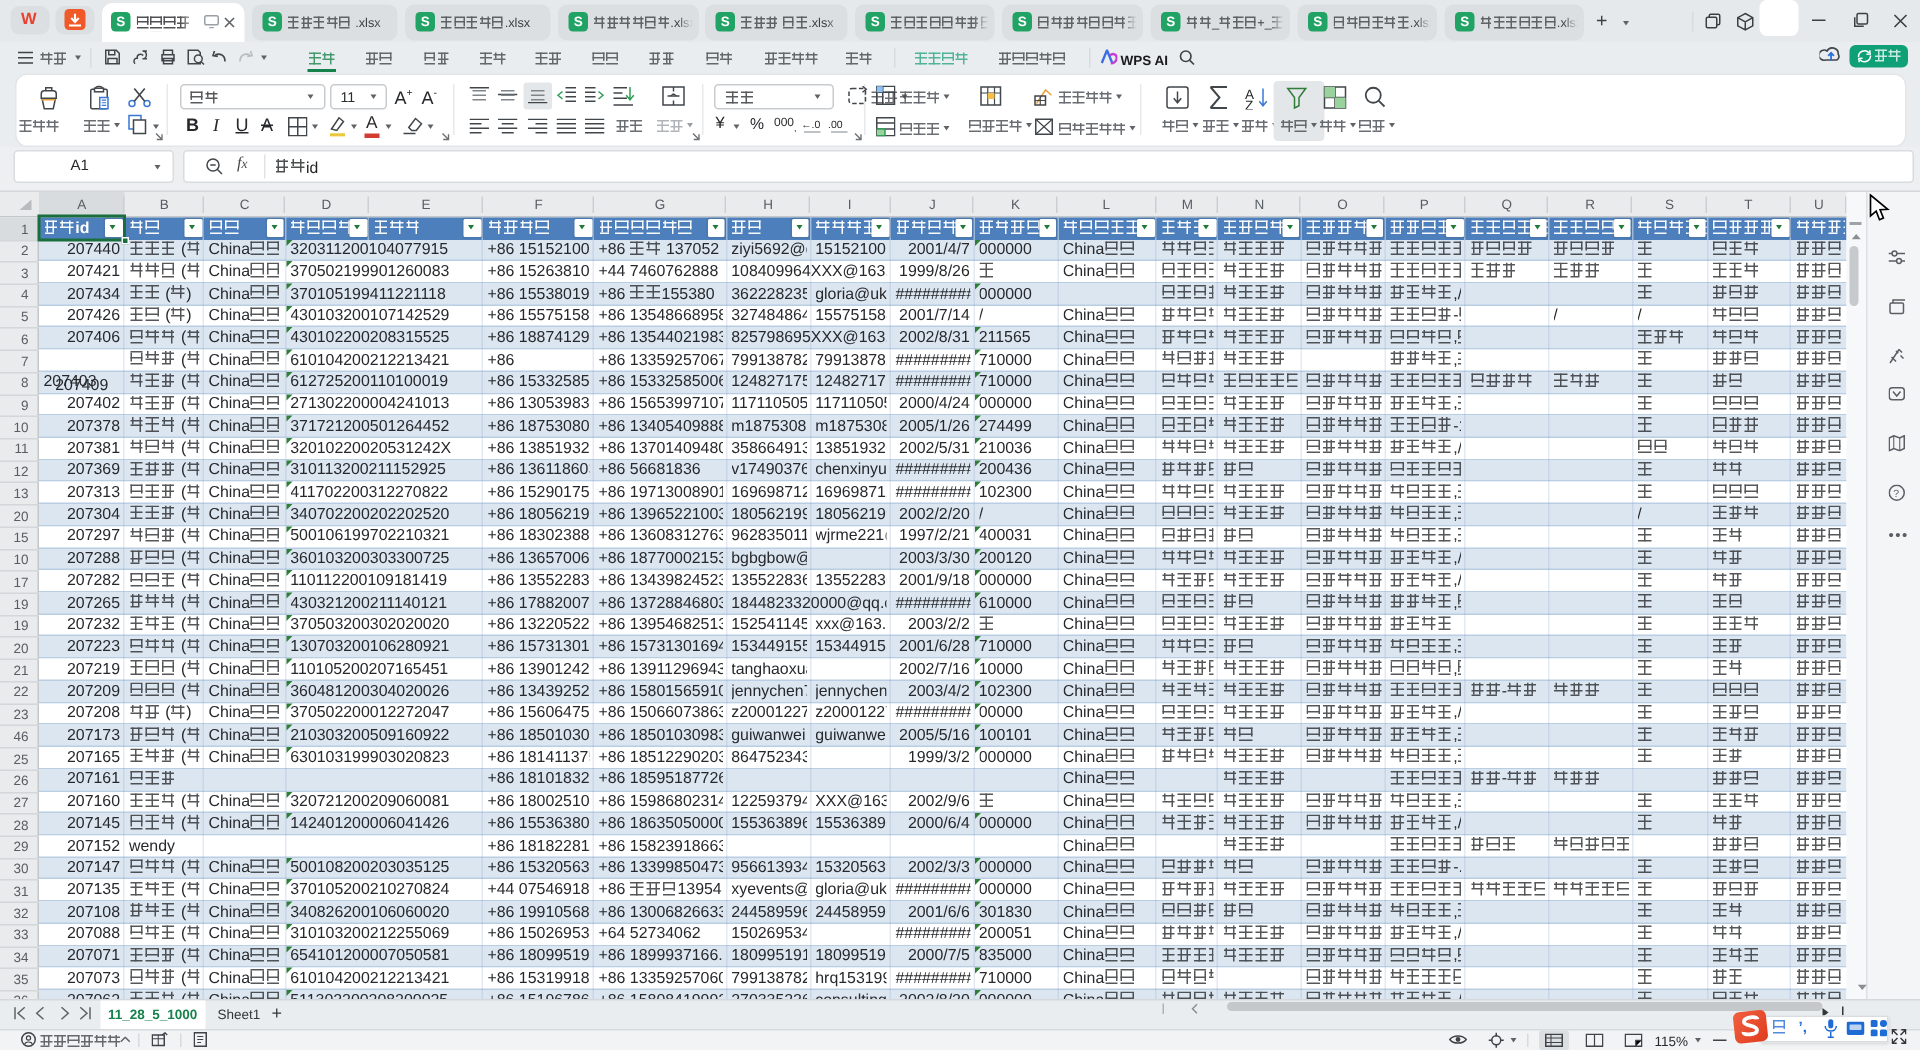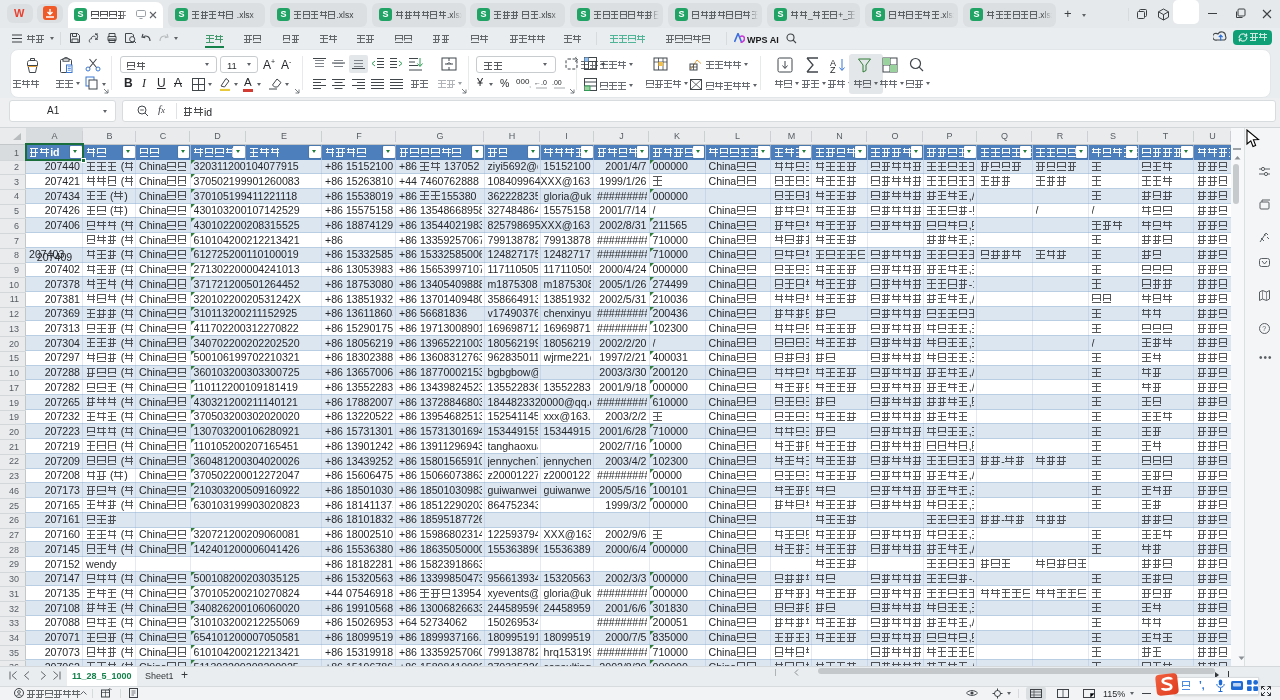--- a/index.html
+++ b/index.html
@@ -672,21 +672,21 @@
 <div class="cell" style="left:1141.5px;top:160.1px;width:49.5px;"><i class="cj c1"></i><i class="cj c0"></i><i class="cj c3"></i></div>
 <div class="cell" style="left:1197px;top:160.1px;width:31px;"><i class="cj c2"></i><i class="cj c2"></i><i class="cj c1"></i></div>
 <div class="cell" style="left:29px;top:174.82px;width:51px;text-align:right;">207421</div>
 <div class="cell" style="left:86px;top:174.82px;width:47px;"><i class="cj c3"></i><i class="cj c3"></i><i class="cj c1"></i> (<i class="cj c3"></i>)</div>
 <div class="cell" style="left:139px;top:174.82px;width:48.5px;">China<i class="cj c1"></i><i class="cj c1"></i></div>
 <div class="cell" style="left:193.5px;top:174.82px;width:125.5px;">370502199901260083</div>
 <div class="tri" style="left:190.5px;top:174.22px"></div>
 <div class="cell" style="left:325px;top:174.82px;width:68px;">+86 152638103</div>
 <div class="cell" style="left:399px;top:174.82px;width:82.5px;">+44 7460762888</div>
 <div class="cell" style="left:487.5px;top:174.82px;width:103.5px;">108409964XXX@163.com</div>
-<div class="cell" style="left:597px;top:174.82px;width:49.5px;text-align:right;">1999/1/26</div>
+<div class="cell" style="left:597px;top:174.82px;width:49.5px;text-align:right;">1999/8/26</div>
 <div class="cell" style="left:652.5px;top:174.82px;width:50px;"><i class="cj c0"></i></div>
 <div class="cell" style="left:708.5px;top:174.82px;width:59.5px;">China<i class="cj c1"></i><i class="cj c1"></i></div>
 <div class="cell" style="left:774px;top:174.82px;width:35px;"><i class="cj c1"></i><i class="cj c0"></i><i class="cj c1"></i><i class="cj c0"></i></div>
 <div class="cell" style="left:815px;top:174.82px;width:49.5px;"><i class="cj c3"></i><i class="cj c0"></i><i class="cj c0"></i><i class="cj c2"></i></div>
 <div class="cell" style="left:870.5px;top:174.82px;width:50px;"><i class="cj c1"></i><i class="cj c2"></i><i class="cj c3"></i><i class="cj c3"></i><i class="cj c2"></i></div>
 <div class="cell" style="left:926.5px;top:174.82px;width:47.5px;"><i class="cj c0"></i><i class="cj c0"></i><i class="cj c1"></i><i class="cj c0"></i><i class="cj c0"></i>,</div>
 <div class="cell" style="left:980px;top:174.82px;width:49.5px;"><i class="cj c0"></i><i class="cj c2"></i><i class="cj c2"></i></div>
 <div class="cell" style="left:1035.5px;top:174.82px;width:50px;"><i class="cj c0"></i><i class="cj c2"></i><i class="cj c2"></i></div>
 <div class="cell" style="left:1091.5px;top:174.82px;width:44px;"><i class="cj c0"></i></div>
 <div class="cell" style="left:1141.5px;top:174.82px;width:49.5px;"><i class="cj c0"></i><i class="cj c0"></i><i class="cj c3"></i></div>

